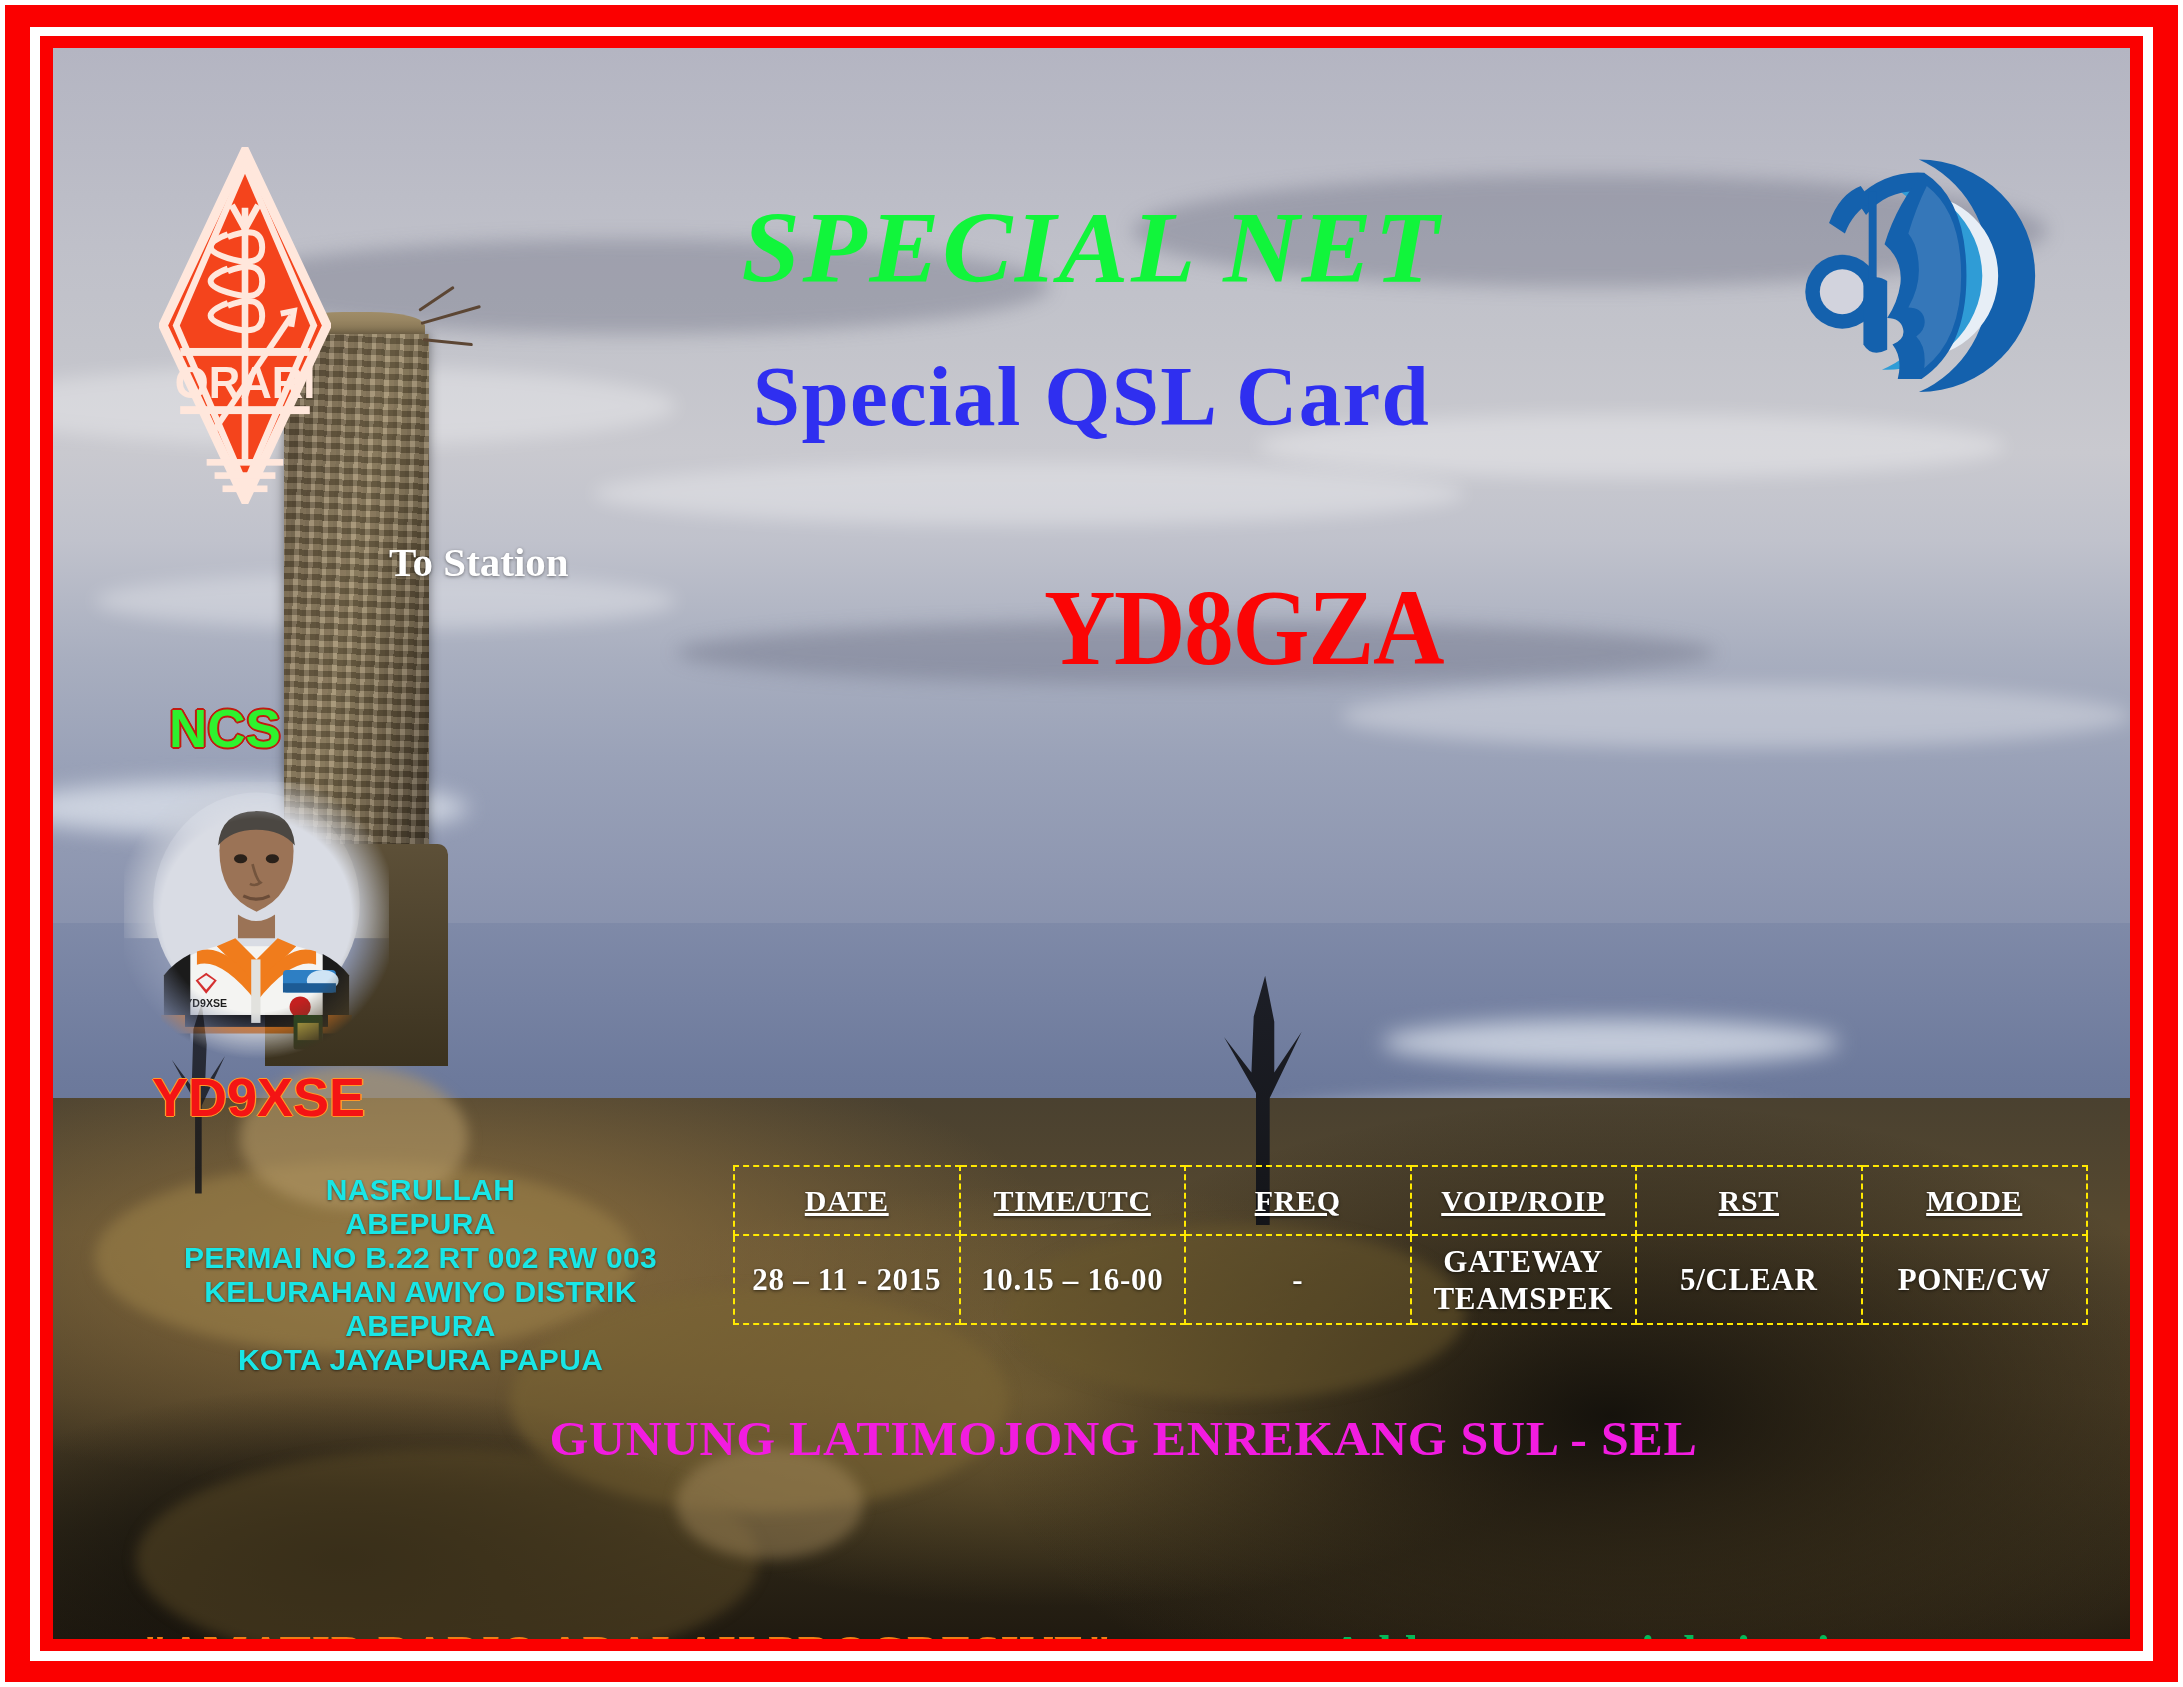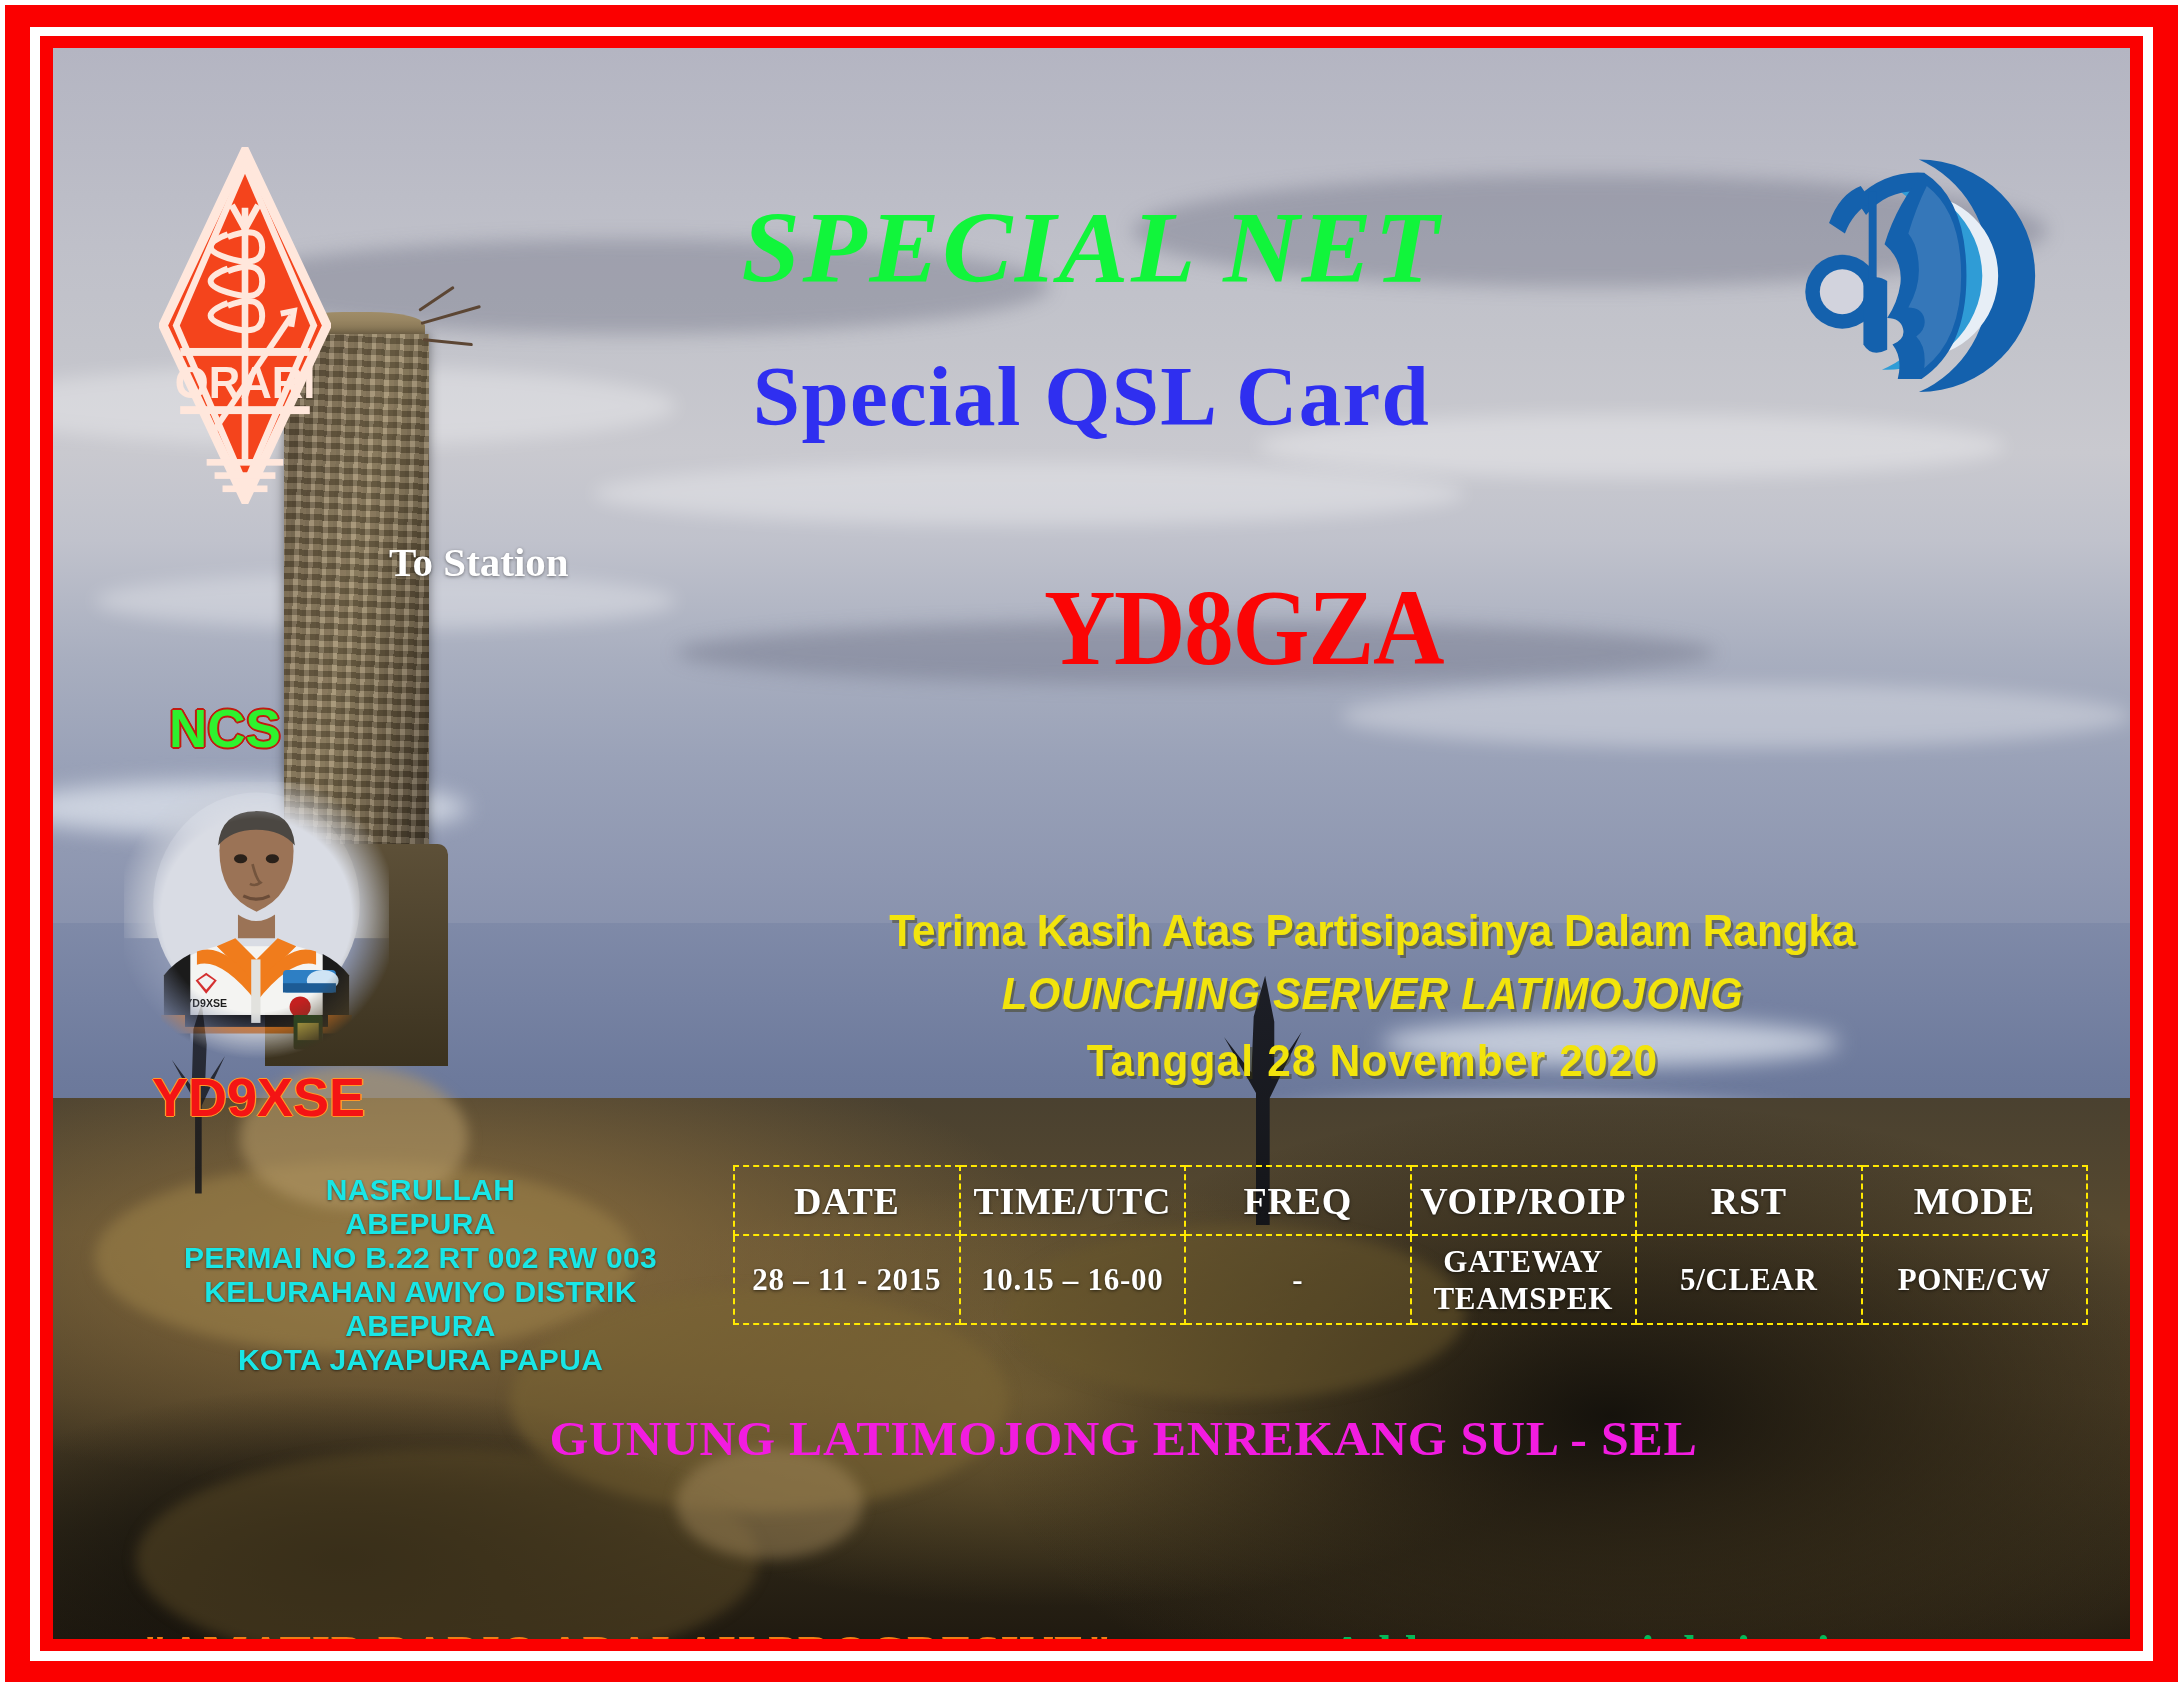--- a/index.html
+++ b/index.html
@@ -219,21 +219,21 @@
     table-layout:fixed;
   }
   #logtable th,#logtable td{
     border:2.6px dashed #ffe900;
     color:#ffffff;
     font-family:"Liberation Serif",serif;
     font-weight:700;
     text-align:center;
     text-shadow:0 1.3px 3.3px rgba(0,0,0,.6);
   }
-  #logtable th{font-size:38px;height:65px;letter-spacing:0.7px;}
+  #logtable th{font-size:30px;height:65px;letter-spacing:0.7px;text-decoration:underline;}
   #logtable td{font-size:31px;height:85px;letter-spacing:0.7px;line-height:37px;}
 
   .place{
     left:0;right:0;top:1362px;text-align:center;
     font-family:"Liberation Serif",serif;
     font-weight:700;font-size:49px;letter-spacing:0.7px;color:#f21ce0;
     margin-left:64px;
     transform:scaleX(1.02);
   }
 
@@ -383,25 +383,20 @@
 
     <div class="addr">
       <div>NASRULLAH</div>
       <div>ABEPURA</div>
       <div>PERMAI NO B.22 RT 002 RW 003</div>
       <div>KELURAHAN AWIYO DISTRIK</div>
       <div>ABEPURA</div>
       <div>KOTA JAYAPURA PAPUA</div>
     </div>
 
-    <div class="thanks-wrap">
-      <div class="thx1">Terima Kasih Atas Partisipasinya Dalam Rangka</div>
-      <div class="thx2">LOUNCHING SERVER LATIMOJONG</div>
-      <div class="thx3">Tanggal  28  November  2020</div>
-    </div>
 
     <table id="logtable">
       <thead>
         <tr>
           <th>DATE</th>
           <th>TIME/UTC</th>
           <th>FREQ</th>
           <th>VOIP/ROIP</th>
           <th>RST</th>
           <th>MODE</th>

